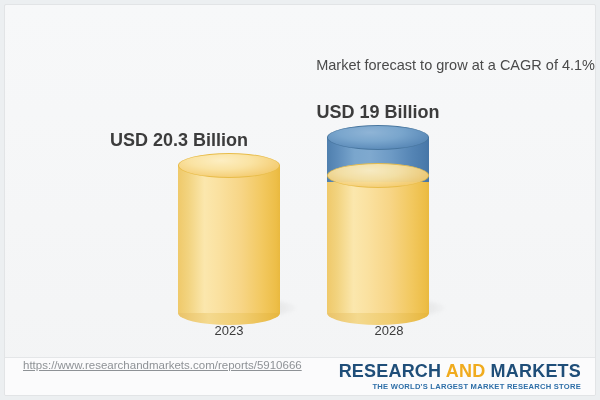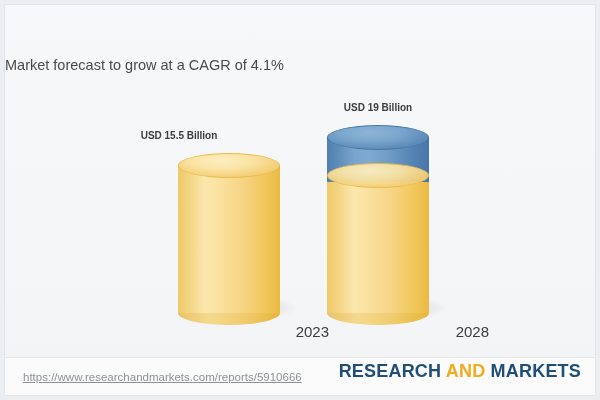--- a/index.html
+++ b/index.html
@@ -34,51 +34,51 @@
     text-align: center;
     font-size: 17.5px;
     font-weight: bold;
     color: #1b6ca8;
     letter-spacing: .1px;
   }
   .subtitle {
     position: absolute;
     left: 0; right: 0;
     top: 52px;
-    text-align: left;
+    text-align: right;
     font-size: 14.5px;
     color: #4a4a4a;
   }
 
   
   .plot {
     position: absolute;
     left: 0;
     top: 0;
     width: 592px;
     height: 352px;
   }
 
   .bar-group { position: absolute; }
 
   .value-label {
     position: absolute;
     width: 200px;
     text-align: center;
-    font-size: 10px;
+    font-size: 18px;
     font-weight: bold;
     color: #3c3c3c;
     white-space: nowrap;
   }
 
   .cat-label {
     position: absolute;
     width: 200px;
-    text-align: right;
-    font-size: 15px;
+    text-align: center;
+    font-size: 13px;
     color: #3c3c3c;
   }
 
   
   .cyl { position: absolute; }
 
   .cyl-shadow {
     position: absolute;
     border-radius: 50%;
     background: radial-gradient(ellipse at center, rgba(110,110,110,.26) 0%, rgba(140,140,140,.10) 55%, rgba(255,255,255,0) 75%);
@@ -133,21 +133,21 @@
   .footer {
     position: absolute;
     left: 0; right: 0;
     top: 353px;
     height: 38px;
     background: #fbfbfc;
   }
   .footer-url {
     position: absolute;
     left: 18px;
-    top: 13px;
+    top: 1px;
     font-size: 11.5px;
     color: #8e9296;
     white-space: nowrap;
   }
   .logo {
     position: absolute;
     right: 14px;
     top: 4px;
     text-align: right;
   }
@@ -173,21 +173,21 @@
 <body>
 
 <div class="card">
 
   <div class="subtitle">Market forecast to grow at a CAGR of 4.1%</div>
 
   <div class="plot">
 
     <div class="bar-group">
 
-      <div class="value-label" style="left:74px; top:125px;">USD 15.5 Billion</div>
+      <div class="value-label" style="left:74px; top:125px;">USD 20.3 Billion</div>
 
       <div class="cyl">
         <div class="cyl-shadow" style="left:181px; top:292px; width:110px; height:22px;"></div>
 
         <div class="bottom bottom-gold" style="left:173px; top:296px; width:102px; height:24px;"></div>
 
         <div class="cyl-body seg-gold" style="left:173px; top:160px; width:102px; height:148px;"></div>
 
         <div class="cap cap-gold" style="left:173px; top:148px; width:102px; height:25px;"></div>
       </div>
@@ -217,16 +217,17 @@
     </div>
 
   </div>
 
   <div class="footer-rule"></div>
   <div class="footer">
     <a class="footer-url" href="#">https://www.researchandmarkets.com/reports/5910666</a>
 
     <div class="logo">
       <div class="logo-main"><span class="logo-navy">RESEARCH </span><span class="logo-gold">AND</span><span class="logo-navy"> MARKETS</span></div>
+      <div class="logo-tag">THE WORLD'S LARGEST MARKET RESEARCH STORE</div>
     </div>
   </div>
 
 </div>
 
 </body></html>

